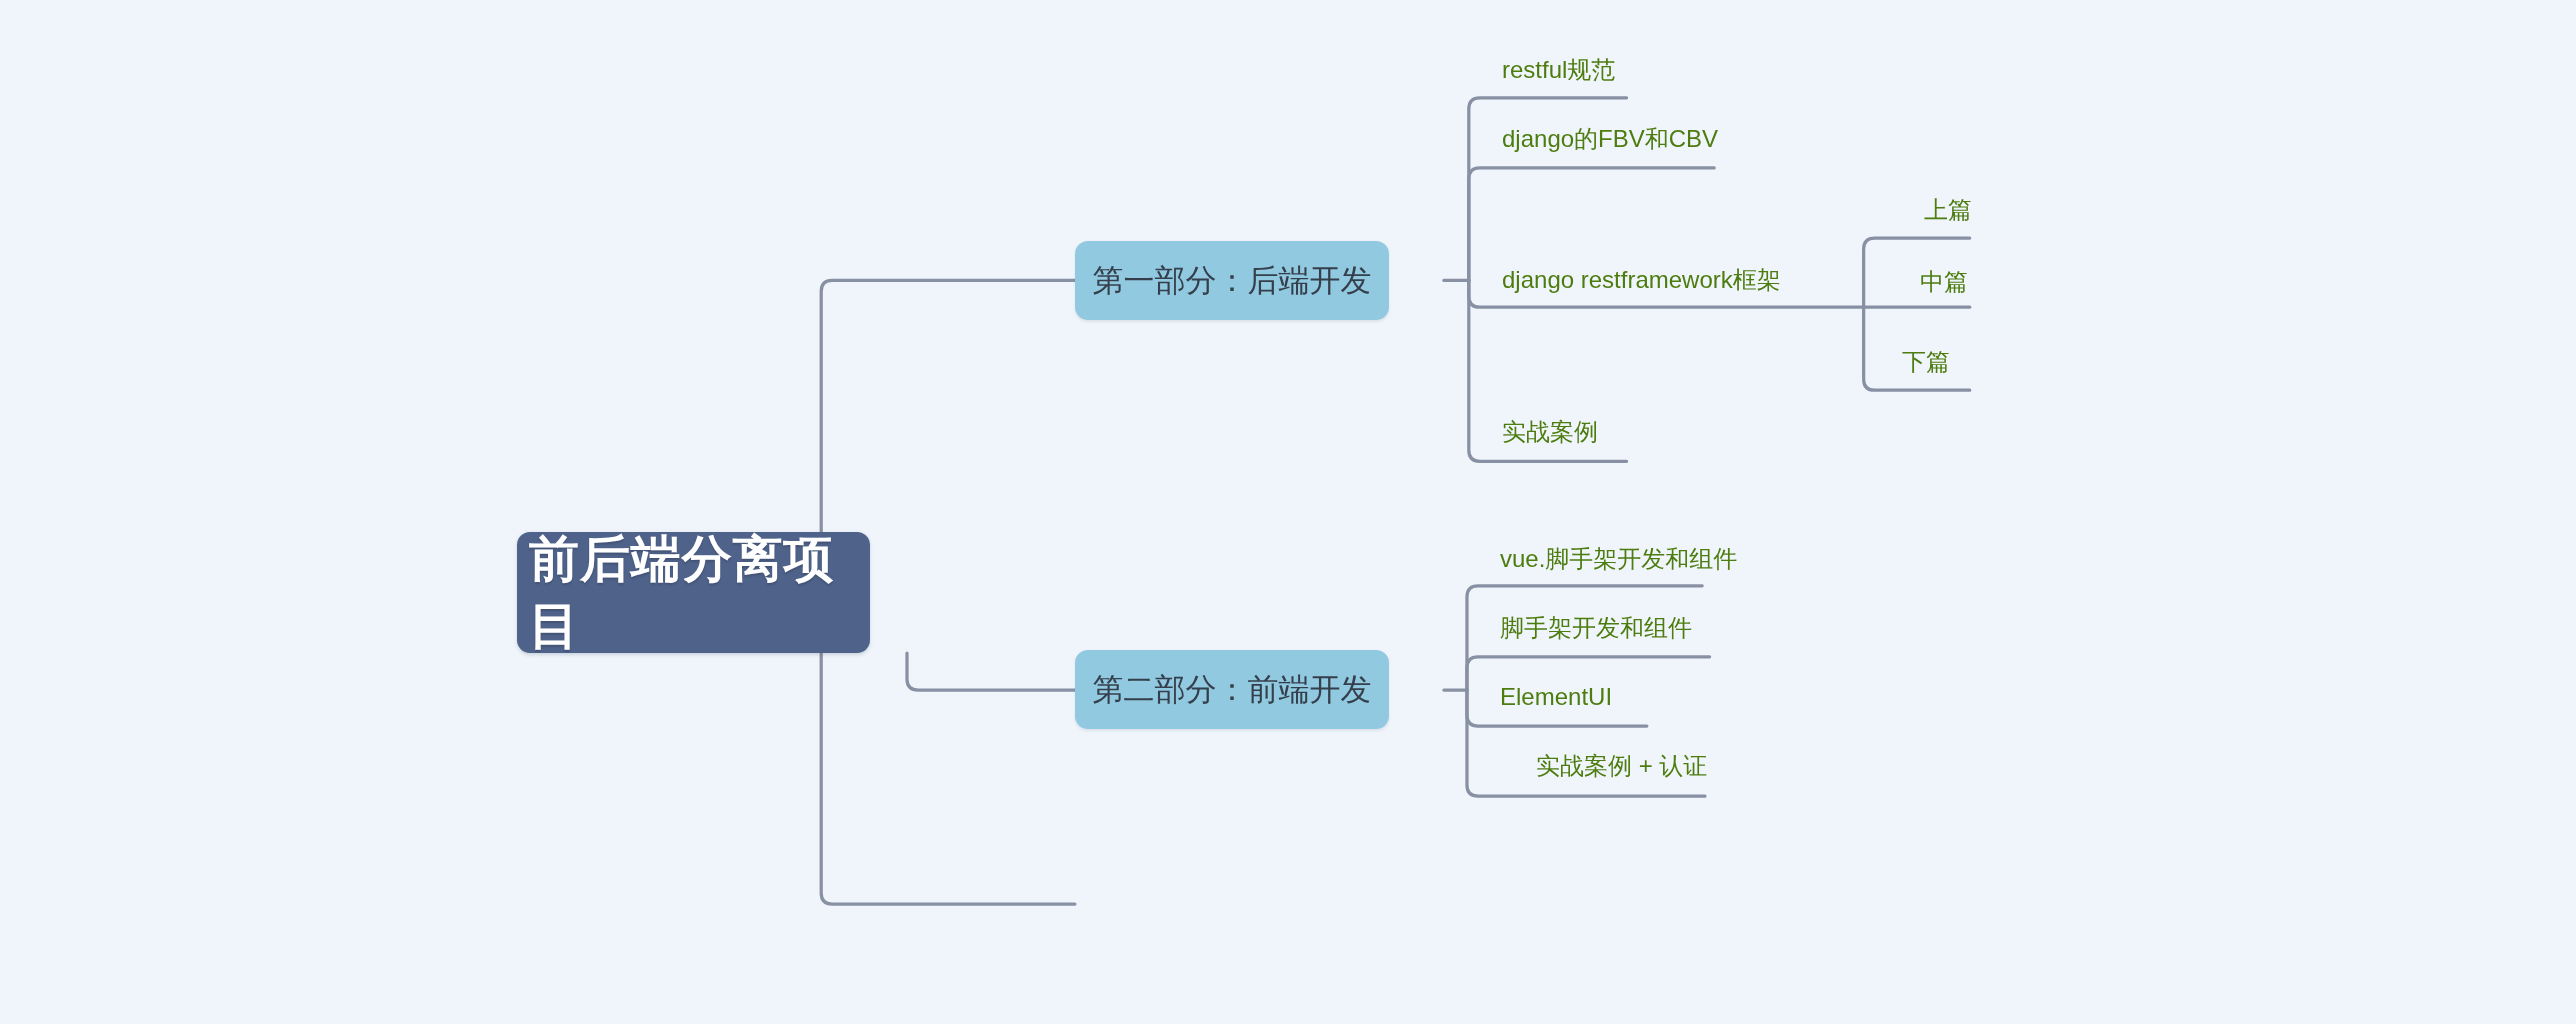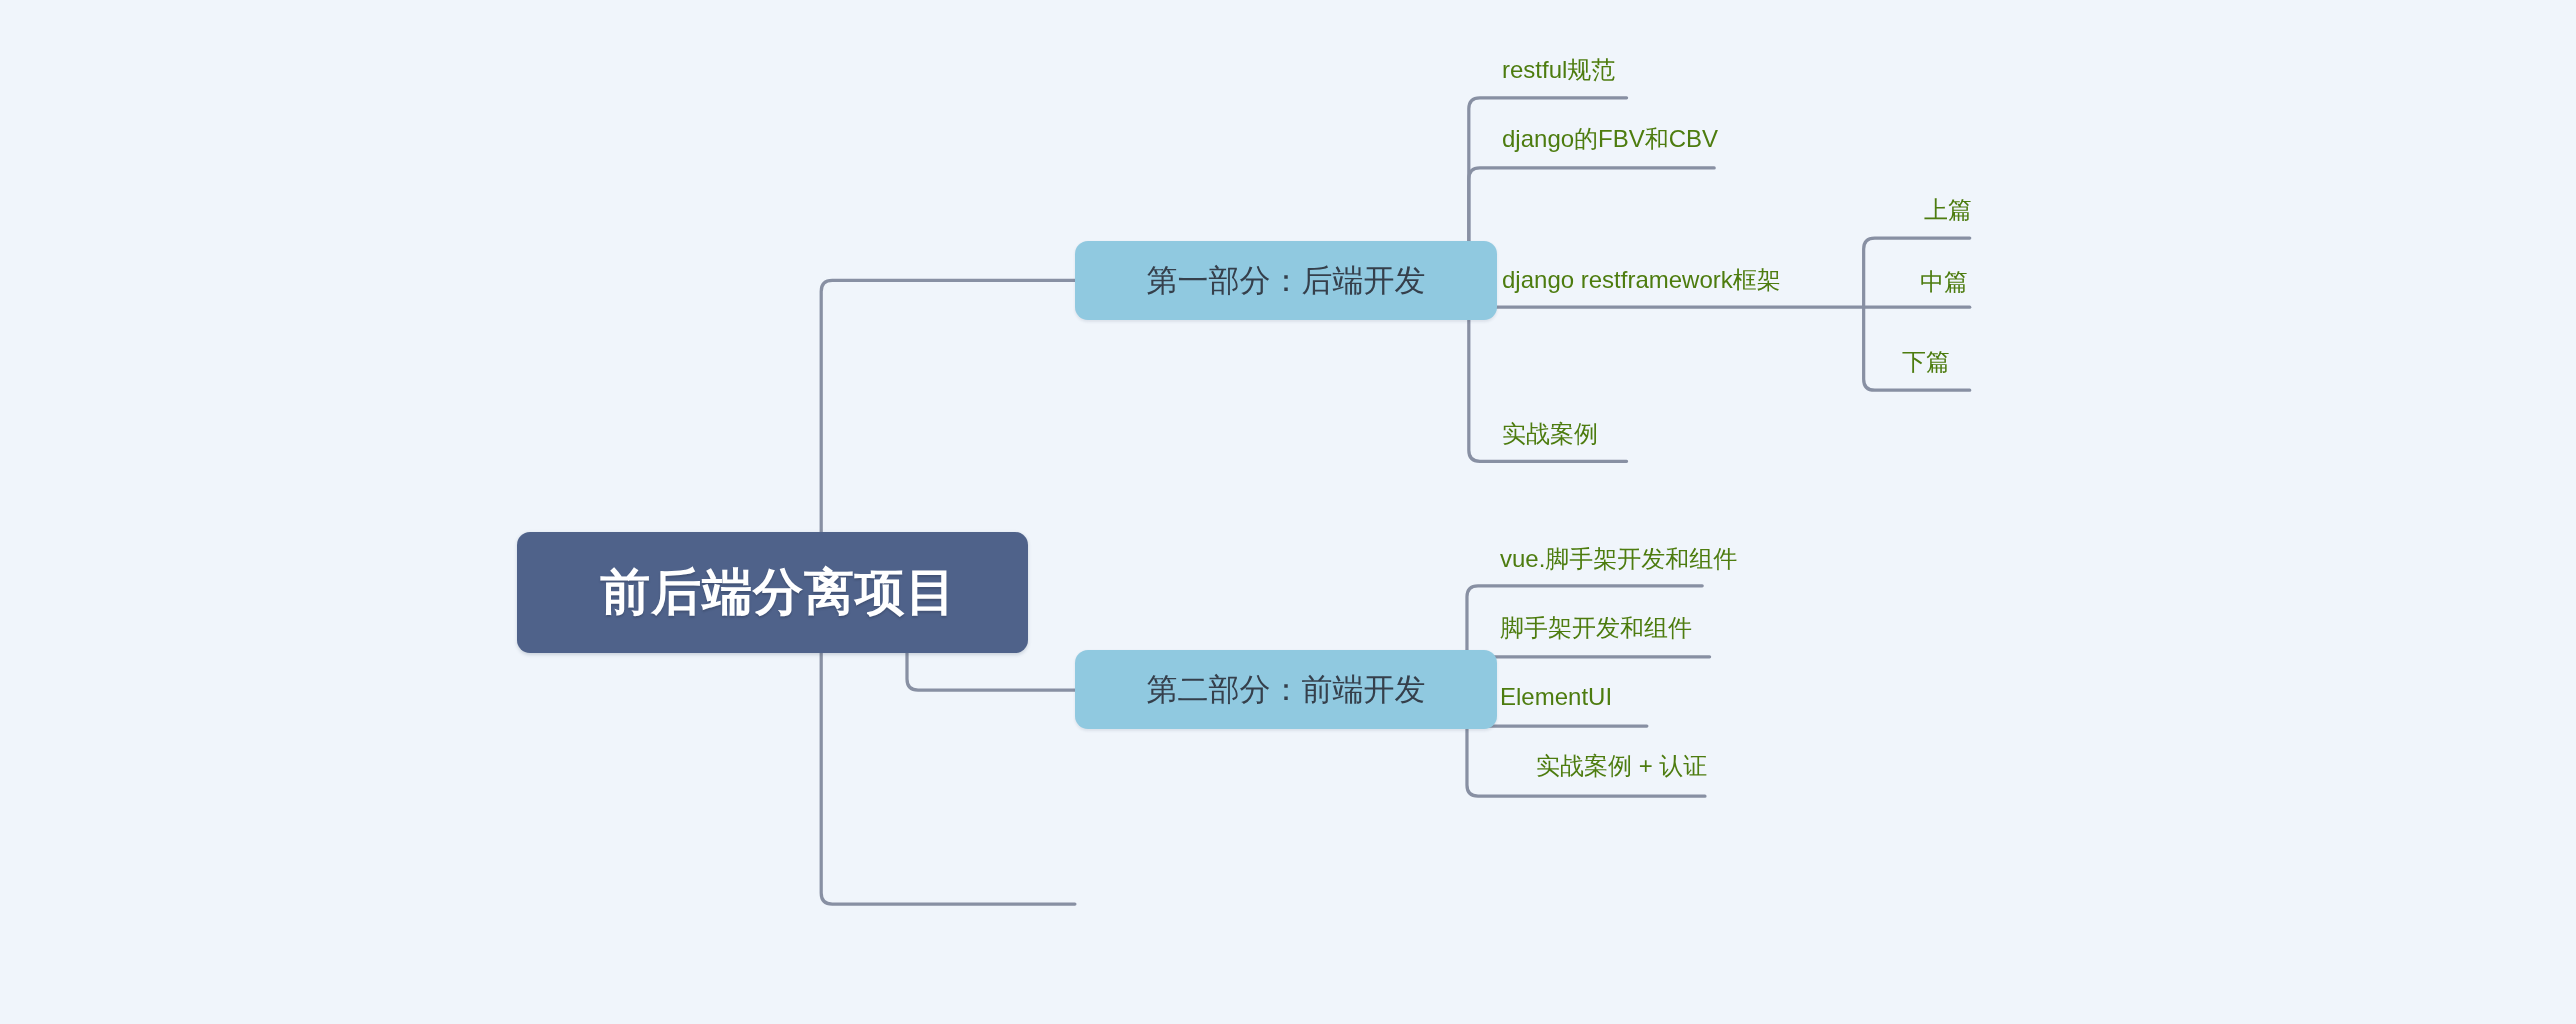--- a/index.html
+++ b/index.html
@@ -6,29 +6,29 @@
   body{font-family:"Liberation Sans","DejaVu Sans",sans-serif;}
   .canvas{
     position:relative;
     width:2576px;height:1024px;
     background:#f0f5fb;
     overflow:hidden;
   }
   svg.connectors{position:absolute;left:0;top:0;}
   .node{position:absolute;box-sizing:border-box;display:flex;align-items:center;justify-content:center;}
   .root-node{
-    left:517px;top:532px;width:511px;height:121px;
+    left:517px;top:532px;width:353px;height:121px;
     background:#4f628a;border-radius:13px;
     color:#ffffff;font-size:50px;font-weight:bold;letter-spacing:0.9px;
     box-shadow:0 1.8px 3.7px rgba(40,60,90,0.18);
     text-shadow:0 1.8px 1.8px rgba(30,40,60,0.25);
     padding-left:12px;
   }
   .branch-node{
-    left:1075px;width:422px;height:79px;
+    left:1075px;width:314px;height:79px;
     background:#90c9e0;border-radius:13px;
     color:#353f4b;font-size:31px;
     box-shadow:0 1.8px 2.8px rgba(40,60,90,0.10);
   }
   .branch-1{top:241px;}
   .branch-2{top:650px;}
   .branch-3{top:865px;}
   .leaf{
     position:absolute;height:37px;line-height:37px;
     color:#4d7c0f;font-size:24px;white-space:nowrap;
@@ -65,21 +65,21 @@
   </svg>
 
   <div class="node root-node">前后端分离项目</div>
 
   <div class="node branch-node branch-1">第一部分：后端开发</div>
   <div class="node branch-node branch-2">第二部分：前端开发</div>
 
   <div class="leaf" style="left:1502px;top:51px;">restful规范</div>
   <div class="leaf" style="left:1502px;top:120px;">django的FBV和CBV</div>
   <div class="leaf" style="left:1502px;top:261px;">django restframework框架</div>
-  <div class="leaf" style="left:1502px;top:415px;">实战案例</div>
+  <div class="leaf" style="left:1502px;top:415px;font-family:Liberation Mono, monospace;">实战案例</div>
 
   <div class="leaf" style="left:1902px;top:191px;margin-left:22px;">上篇</div>
   <div class="leaf" style="left:1920px;top:263px;">中篇</div>
   <div class="leaf" style="left:1902px;top:343px;">下篇</div>
 
   <div class="leaf" style="left:1500px;top:540px;">vue.脚手架开发和组件</div>
   <div class="leaf" style="left:1500px;top:609px;">脚手架开发和组件</div>
   <div class="leaf" style="left:1500px;top:678px;">ElementUI</div>
   <div class="leaf" style="left:1536px;top:747px;">实战案例 + 认证</div>
 

